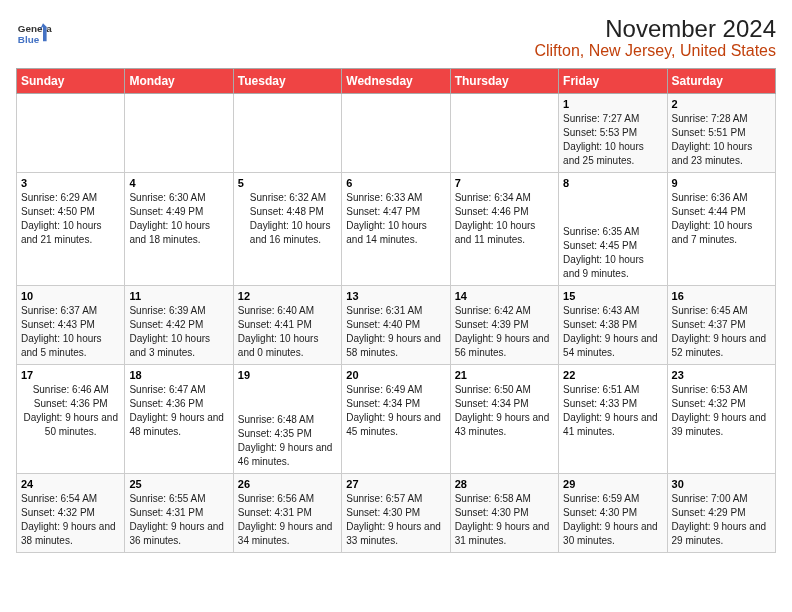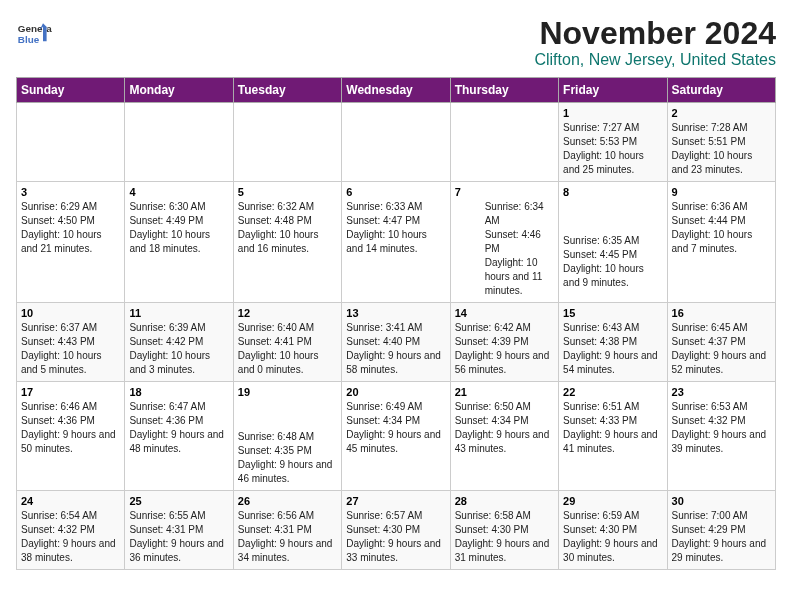--- a/index.html
+++ b/index.html
@@ -22,36 +22,36 @@
       gap: 4px;
     }
     .logo-icon {
       width: 36px;
       height: 36px;
     }
     .title-block {
       text-align: right;
     }
     .month-title {
-      font-size: 32px;
-      font-weight: bold;
+      font-size: 24px;
+      font-weight: normal;
       color: #222;
       line-height: 1.1;
     }
     .location-title {
       font-size: 16px;
-      color: #0f766e;
+      color: #c2410c;
     }
     table {
       width: 100%;
       border-collapse: collapse;
       font-size: 10.5px;
     }
     thead tr th {
-      background-color: #701a75;
+      background-color: #ef4444;
       color: #fff;
       padding: 5px 4px;
       text-align: left;
       font-size: 12px;
       font-weight: bold;
       border: 1px solid #aaa;
     }
     tbody tr td {
       border: 1px solid #ccc;
       padding: 4px;
@@ -135,33 +135,33 @@
 Daylight: 10 hours and 21 minutes.</div>
         </td>
         <td>
           <span class="day-num">4</span>
           <div class="day-info" style="white-space: pre-line;">Sunrise: 6:30 AM
 Sunset: 4:49 PM
 Daylight: 10 hours and 18 minutes.</div>
         </td>
         <td>
           <span class="day-num">5</span>
-          <div class="day-info" style="white-space: pre-line;">Sunrise: 6:32 AM
+          <div class="day-info" style="white-space: pre-line; margin-left: 12px;">Sunrise: 6:32 AM
 Sunset: 4:48 PM
 Daylight: 10 hours and 16 minutes.</div>
         </td>
         <td>
           <span class="day-num">6</span>
           <div class="day-info" style="white-space: pre-line;">Sunrise: 6:33 AM
 Sunset: 4:47 PM
 Daylight: 10 hours and 14 minutes.</div>
         </td>
         <td>
           <span class="day-num">7</span>
-          <div class="day-info" style="white-space: pre-line; margin-left: 30px;">Sunrise: 6:34 AM
+          <div class="day-info" style="white-space: pre-line;">Sunrise: 6:34 AM
 Sunset: 4:46 PM
 Daylight: 10 hours and 11 minutes.</div>
         </td>
         <td>
           <span class="day-num">8</span>
           <div class="day-info" style="white-space: pre-line; margin-top: 36px;">Sunrise: 6:35 AM
 Sunset: 4:45 PM
 Daylight: 10 hours and 9 minutes.</div>
         </td>
         <td>
@@ -185,21 +185,21 @@
 Daylight: 10 hours and 3 minutes.</div>
         </td>
         <td>
           <span class="day-num">12</span>
           <div class="day-info" style="white-space: pre-line;">Sunrise: 6:40 AM
 Sunset: 4:41 PM
 Daylight: 10 hours and 0 minutes.</div>
         </td>
         <td>
           <span class="day-num">13</span>
-          <div class="day-info" style="white-space: pre-line;">Sunrise: 3:41 AM
+          <div class="day-info" style="white-space: pre-line;">Sunrise: 6:31 AM
 Sunset: 4:40 PM
 Daylight: 9 hours and 58 minutes.</div>
         </td>
         <td>
           <span class="day-num">14</span>
           <div class="day-info" style="white-space: pre-line;">Sunrise: 6:42 AM
 Sunset: 4:39 PM
 Daylight: 9 hours and 56 minutes.</div>
         </td>
         <td>
@@ -211,21 +211,21 @@
         <td>
           <span class="day-num">16</span>
           <div class="day-info" style="white-space: pre-line;">Sunrise: 6:45 AM
 Sunset: 4:37 PM
 Daylight: 9 hours and 52 minutes.</div>
         </td>
       </tr>
       <tr>
         <td>
           <span class="day-num">17</span>
-          <div class="day-info" style="white-space: pre-line;">Sunrise: 6:46 AM
+          <div class="day-info" style="white-space: pre-line; text-align: center;">Sunrise: 6:46 AM
 Sunset: 4:36 PM
 Daylight: 9 hours and 50 minutes.</div>
         </td>
         <td>
           <span class="day-num">18</span>
           <div class="day-info" style="white-space: pre-line;">Sunrise: 6:47 AM
 Sunset: 4:36 PM
 Daylight: 9 hours and 48 minutes.</div>
         </td>
         <td>

